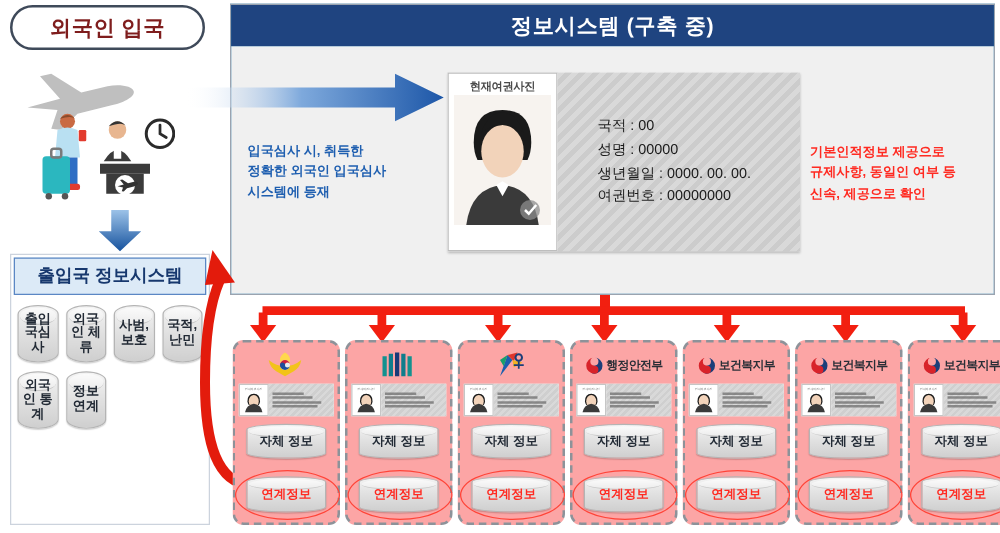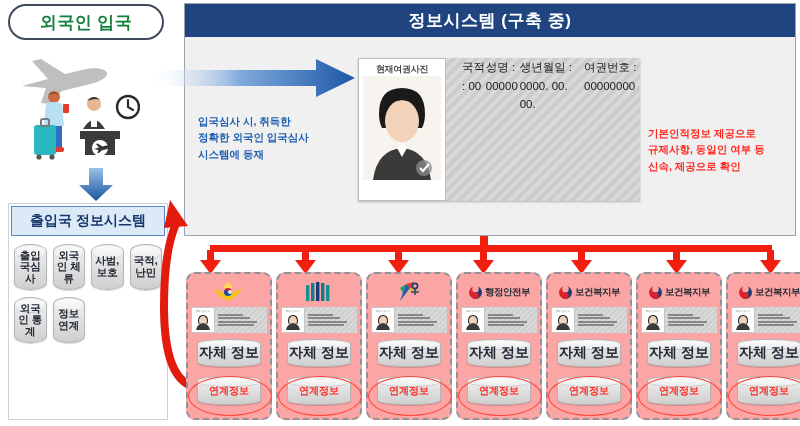--- a/index.html
+++ b/index.html
@@ -22,22 +22,23 @@
   .abs { position: absolute; }
 
   
   #entry-pill {
     left: 8px; top: 4px;
     width: 152px; height: 32px;
     border: 2px solid #3f4a5a;
     border-radius: 18px;
     background: #ffffff;
     display: flex; align-items: center; justify-content: center;
-    font-size: 17px; font-weight: bold; color: #15803d;
+    font-size: 17px; font-weight: bold; color: #7f1d1d;
     letter-spacing: 0.5px;
+    font-family: Liberation Serif, serif;
   }
 
   
   #plane-icon { left: 18px; top: 52px; }
   #traveler-scene { left: 30px; top: 88px; }
   #down-arrow-blue { left: 78px; top: 168px; }
 
   
   #exit-entry-panel {
     left: 8px; top: 203px;
@@ -106,21 +107,21 @@
 
   
   #note-blue {
     left: 198px; top: 113px;
     width: 150px;
     font-size: 10.5px; font-weight: bold; line-height: 1.55;
     color: #1f5fb0;
   }
   
   #note-red {
-    left: 648px; top: 125px;
+    left: 648px; top: 114px;
     width: 150px;
     font-size: 10.5px; font-weight: bold; line-height: 1.55;
     color: #ff2a21;
   }
 
   
   #passport-card {
     left: 358px; top: 58px;
     width: 282px; height: 143px;
     display: flex;
@@ -137,22 +138,22 @@
   #passport-photo-label {
     font-size: 9px; font-weight: bold; color: #4a4a4a;
     margin-top: 4px; letter-spacing: -0.3px;
   }
   #passport-fields {
     flex: 1;
     background:
       repeating-linear-gradient(135deg,
         #d9d9d9 0px, #d9d9d9 4px,
         #cccccc 4px, #cccccc 8px);
-    display: flex; flex-direction: row; justify-content: center;
-    padding-left: 16px;
+    display: flex; flex-direction: column; justify-content: center;
+    padding-left: 32px;
     font-size: 11.5px; color: #1a1a1a; line-height: 1.62;
   }
 
   
   #red-bus { left: 184px; top: 236px; }
 
   
   #agency-row {
     left: 186px; top: 272px;
     width: 610px; height: 148px;
@@ -205,27 +206,27 @@
   }
   .mini-line { height: 2px; background: #6e6e6e; opacity: .75; }
   .mini-line.w1 { width: 52%; }
   .mini-line.w2 { width: 66%; }
   .mini-line.w3 { width: 80%; }
   .mini-line.w4 { width: 74%; }
 
   .agency-cyl {
     width: 62px; height: 26px;
     margin-top: 6px;
-    font-size: 14px;
+    font-size: 10px;
   }
   .linked-wrap {
     position: relative;
     margin-top: 9px;
     width: 82px; height: 38px;
-    display: flex; align-items: flex-start; justify-content: center;
+    display: flex; align-items: center; justify-content: center;
   }
   .linked-cyl {
     width: 62px; height: 27px;
     font-size: 10px; color: #ff2a21;
   }
   .red-ellipse {
     position: absolute; left: 0; top: 0;
     width: 82px; height: 38px;
     border: 1.6px solid #ff4438;
     border-radius: 50%;

